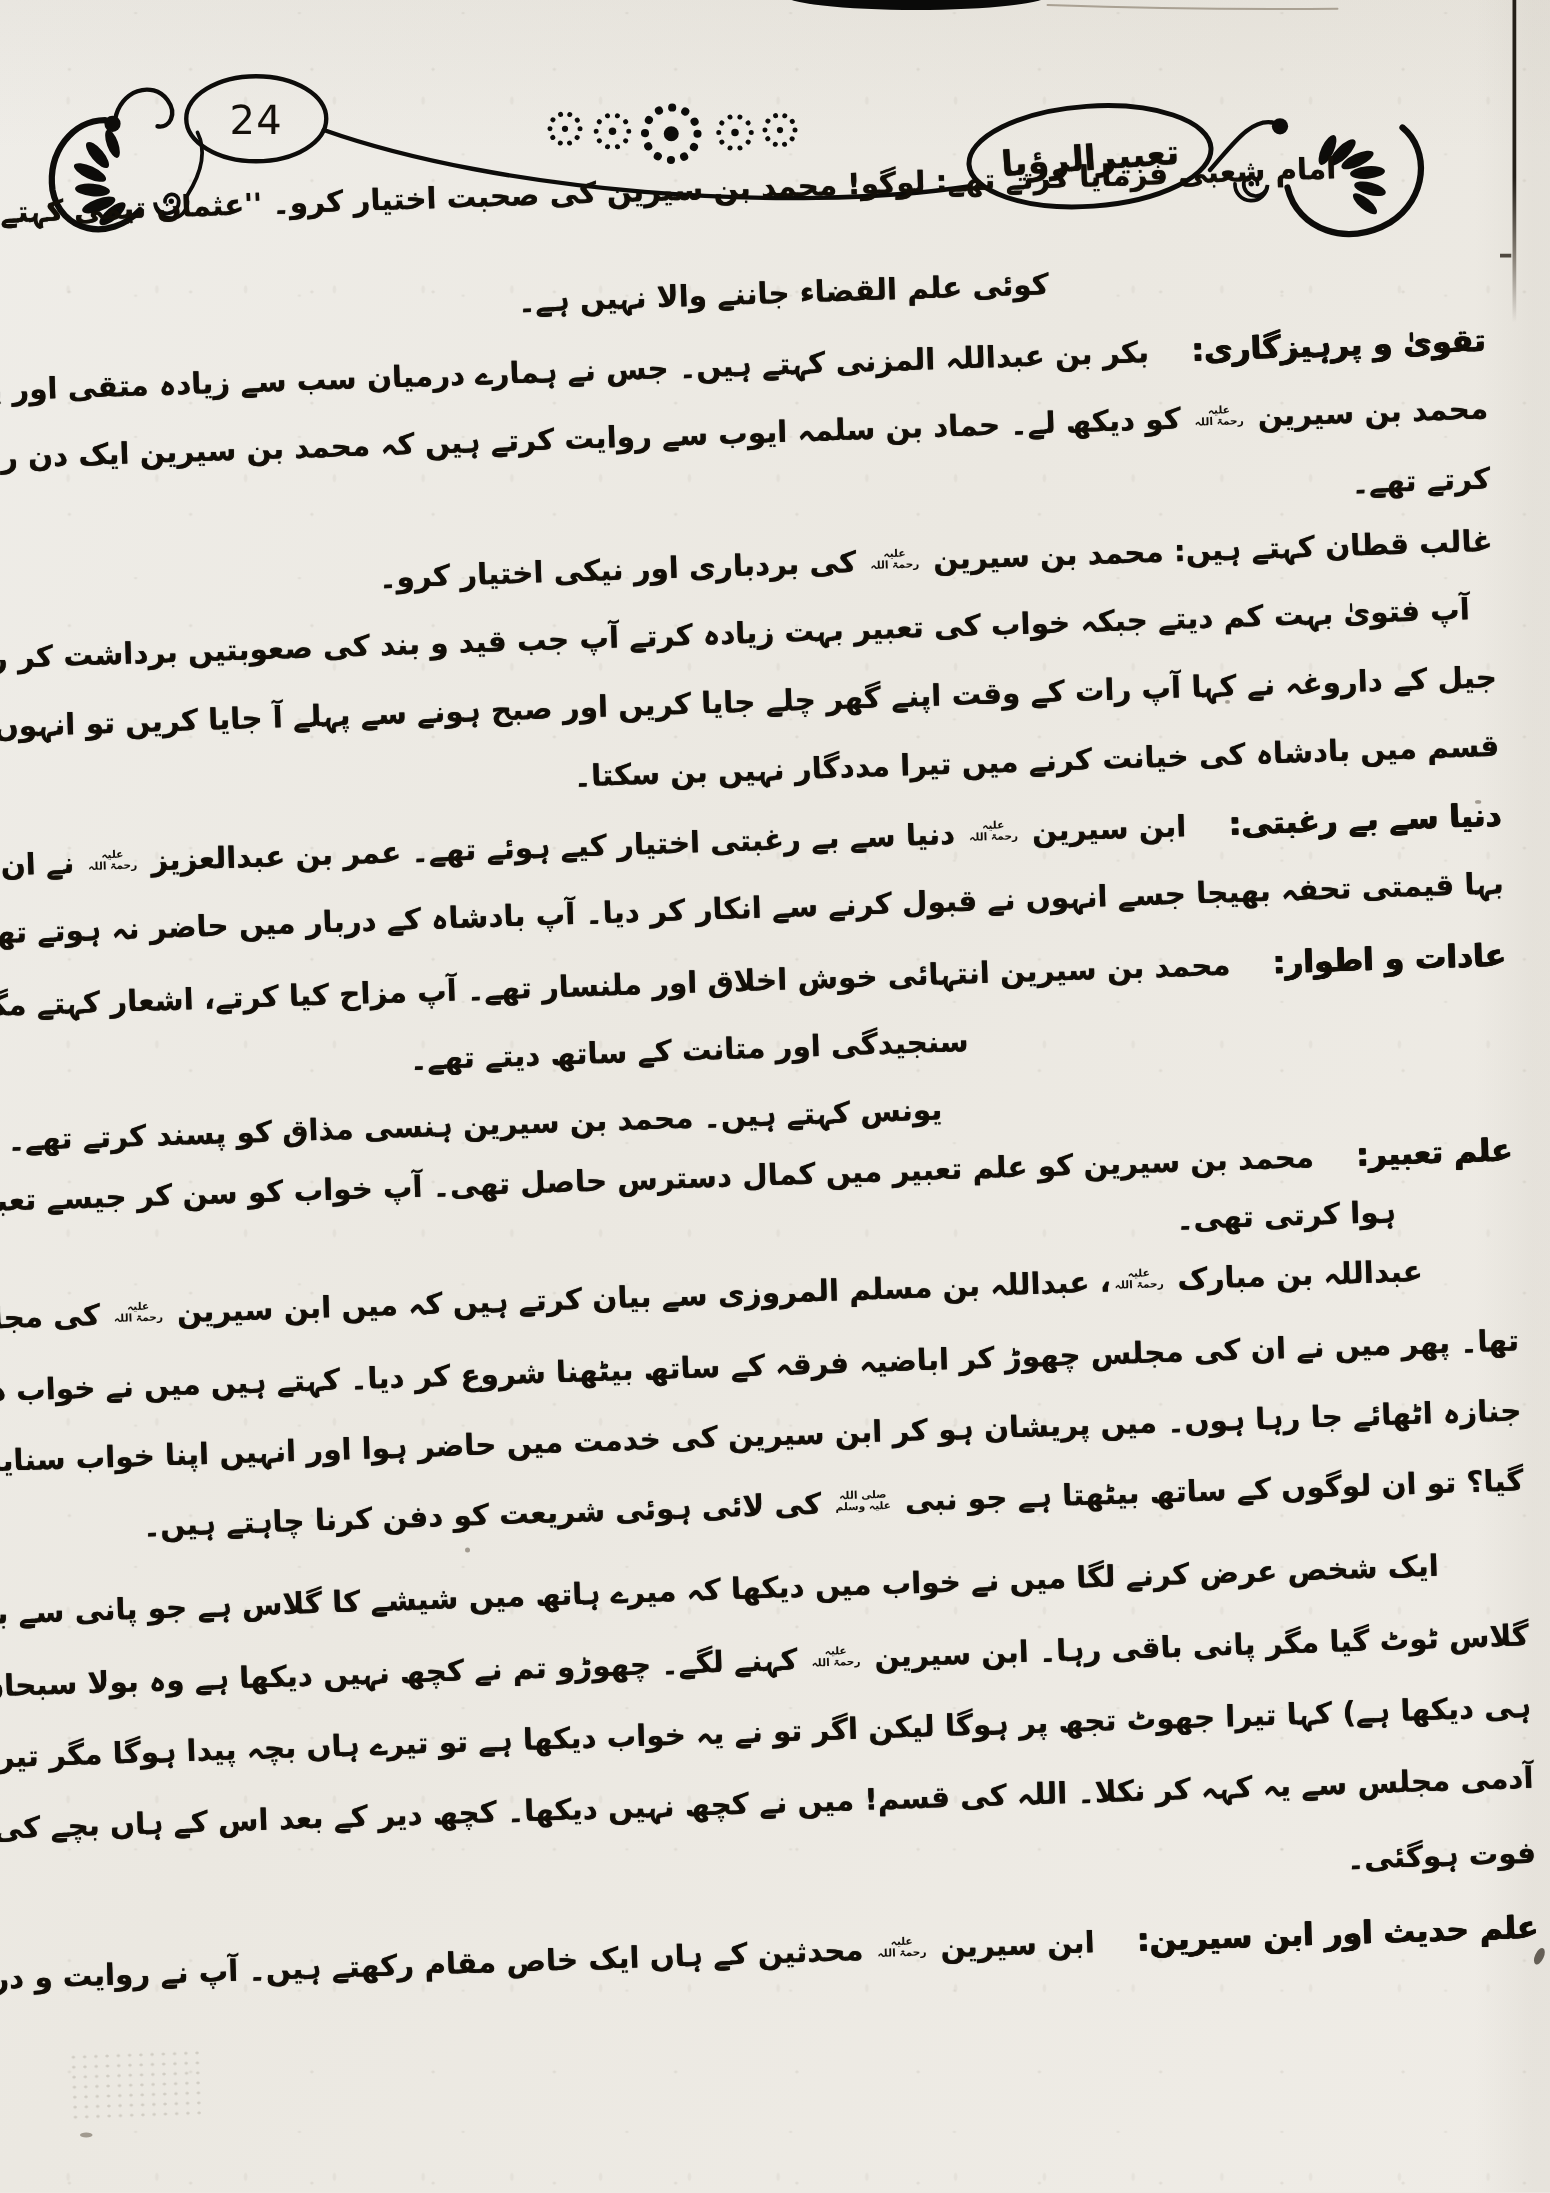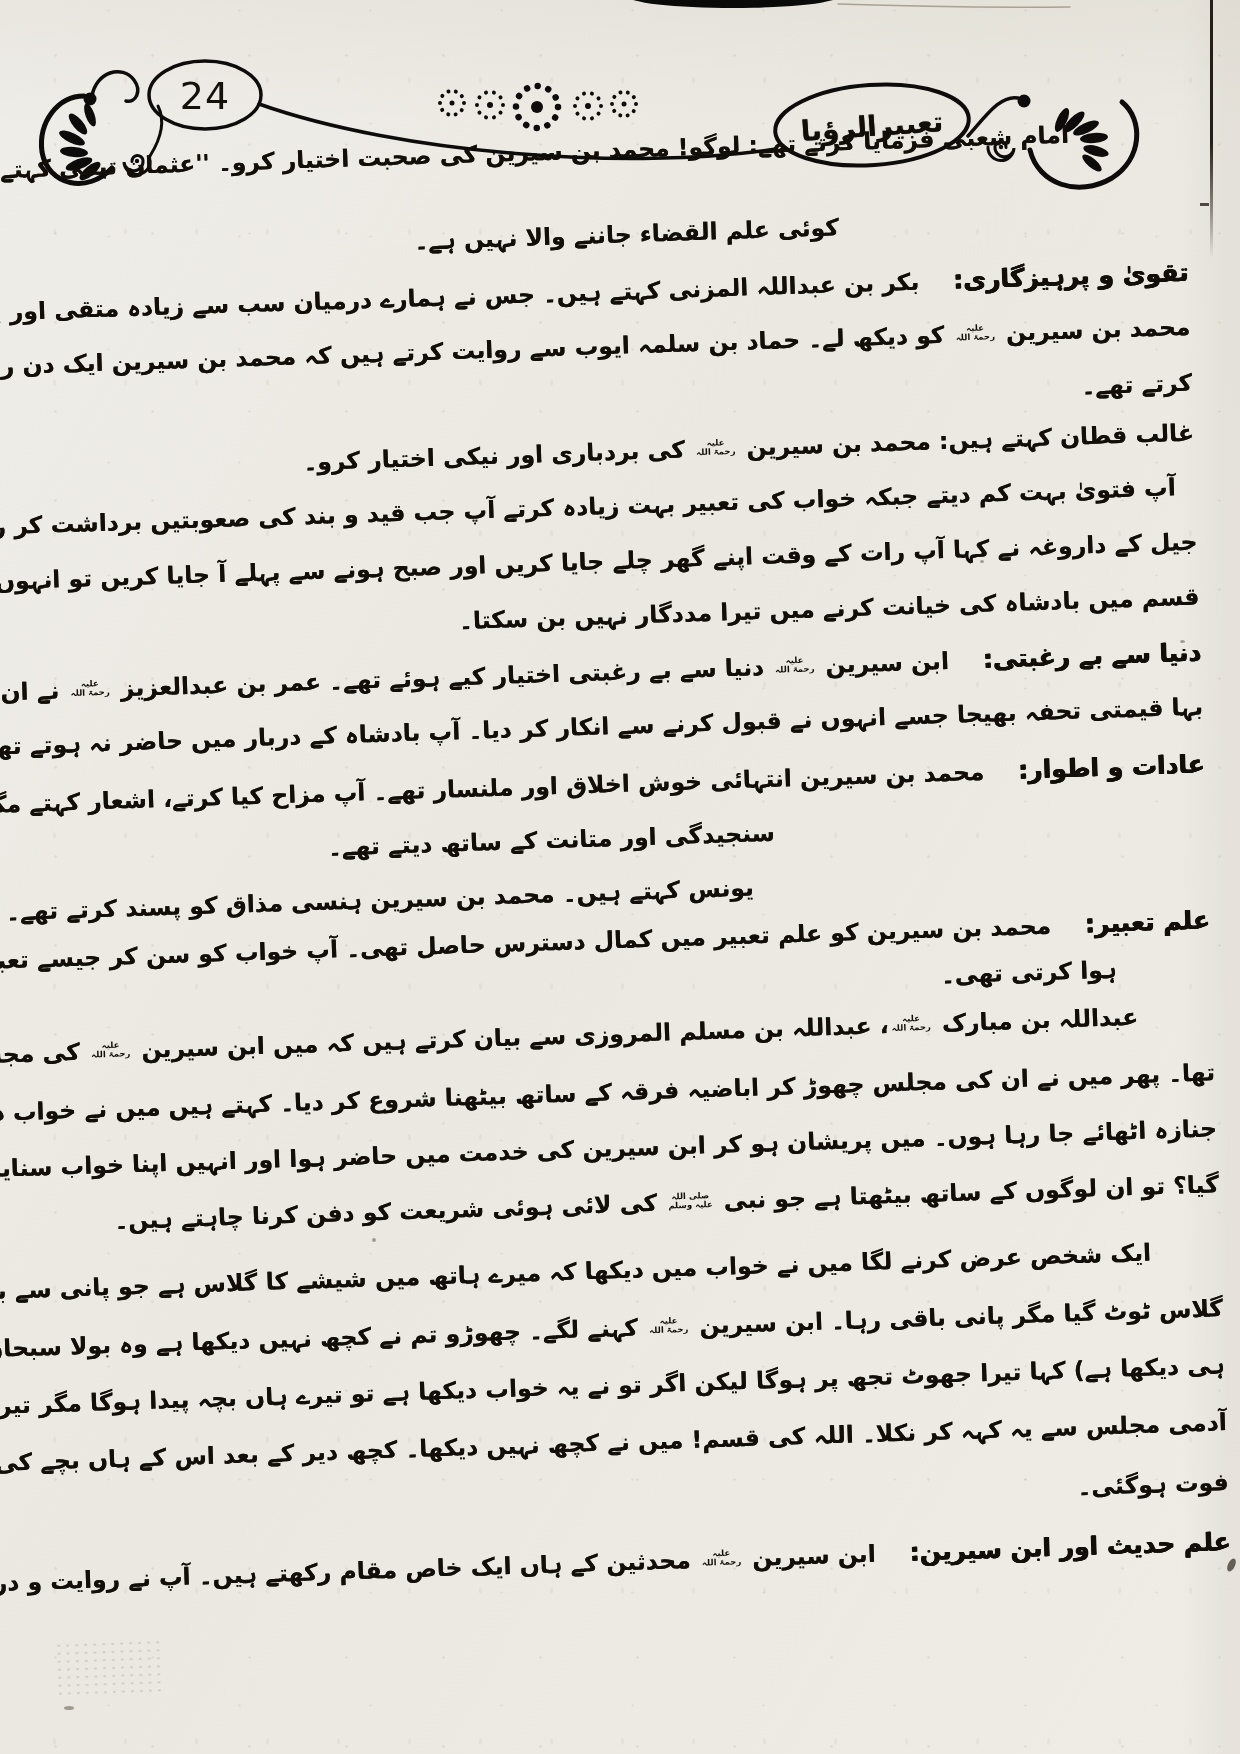--- a/index.html
+++ b/index.html
@@ -17,21 +17,21 @@
       linear-gradient(to left, rgba(205,200,190,.25) 0 14px, transparent 60px),
       linear-gradient(to bottom, rgba(160,150,130,.08), transparent 120px),
       linear-gradient(120deg,#efede8 0%, #ebe8e1 45%, #efece6 100%);
     background-size: 97px 89px, 131px 113px, 71px 151px, 100% 100%, 100% 100%, 100% 100%;
     background-position: 7px 11px, 43px 67px, 19px 5px, 0 0, 0 0, 0 0;
   }
   #header-ornaments{position:absolute;top:0;left:0;}
   #page-number{
     position:absolute;left:150px;top:76px;width:110px;height:40px;
     display:flex;align-items:center;justify-content:center;
-    font-size:38px;color:#14100a;letter-spacing:1px;
+    font-size:32px;color:#14100a;letter-spacing:1px;
   }
   #book-title{
     position:absolute;left:782px;top:97px;width:180px;height:58px;
     display:flex;align-items:center;justify-content:center;
     transform:rotate(-4deg);
     font-size:28px;font-weight:bold;color:#120e07;
     text-shadow:0 0 .7px rgba(12,9,4,.9);
     letter-spacing:-1px;white-space:nowrap;
   }
   #text-block{

